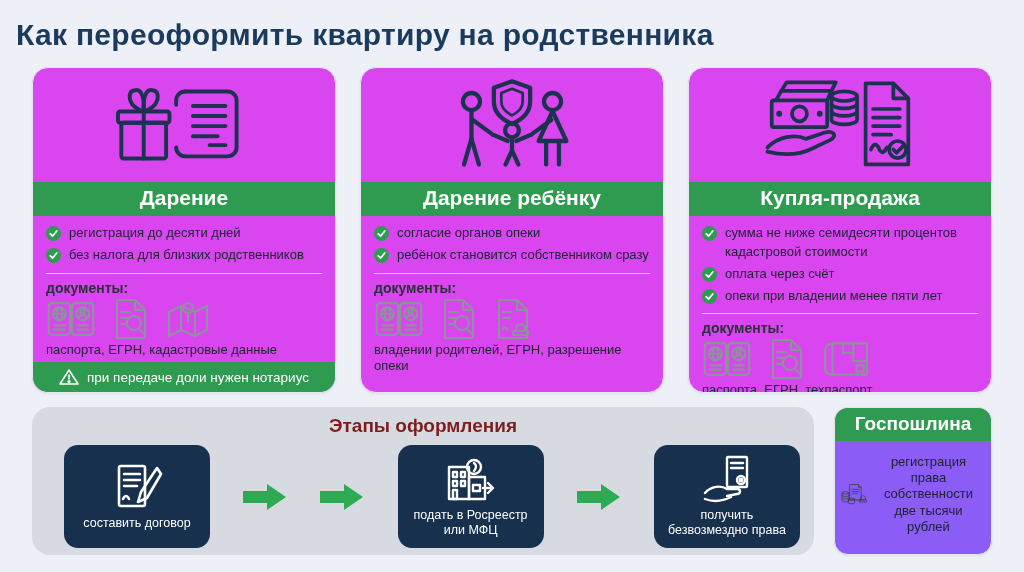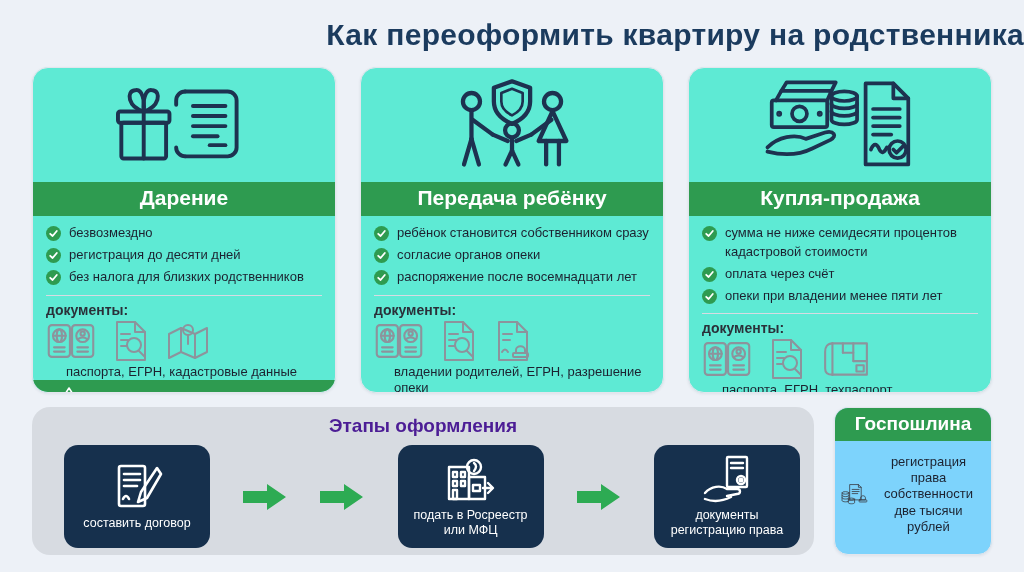--- a/index.html
+++ b/index.html
@@ -4,31 +4,32 @@
 <style>
   * { box-sizing: border-box; margin: 0; padding: 0; }
   html, body { width: 1024px; height: 572px; }
   body {
     background: #edf1f7;
     font-family: "Liberation Sans", "DejaVu Sans", sans-serif;
     overflow: hidden;
   }
   .page-title {
     padding-top: 18px;
-    text-align: right;
+    text-align: left;
     font-size: 30px;
     font-weight: bold;
     color: #1b3b5e;
     letter-spacing: 0.3px;
+    margin-left: 16px;
   }
   .cards-row { display: flex; gap: 24px; margin: 15px 32px 0; }
   .card {
     flex: 1;
     height: 326px;
-    background: #5eead4;
+    background: #d946ef;
     border: 1px solid #e2e6ed;
     border-radius: 16px;
     box-shadow: 0 1px 3px rgba(20,40,70,.08);
     display: flex;
     flex-direction: column;
     overflow: hidden;
   }
   .card-icon { height: 114px; display: flex; align-items: center; justify-content: center; flex: none; }
   .card-header {
     background: #2e9b50;
@@ -39,58 +40,58 @@
     padding: 4px 0 6px;
     flex: none;
   }
   .card-body { padding: 8px 13px 0; flex: 1; display: flex; flex-direction: column; }
   .bullets { list-style: none; }
   .bullets li { display: flex; gap: 8px; align-items: flex-start; font-size: 13px; color: #1c2230; line-height: 1.45; margin-bottom: 3px; }
   .chk { flex: none; margin-top: 2px; }
   .divider { border-top: 1px solid #d7dbe2; margin: 5px 0 6px; }
   .docs-label { font-size: 14px; color: #2a3039; margin-bottom: 3px; font-weight: bold; }
   .docs-icons { display: flex; gap: 16px; align-items: center; height: 40px; }
-  .docs-text { font-size: 13px; color: #1c2230; line-height: 1.25; margin-top: 3px; margin-left: 20px; }
+  .docs-text { font-size: 13px; color: #1c2230; line-height: 1.25; margin-top: 3px; }
   .card-footer {
     margin-top: auto;
     background: #2e9b50;
     color: #ffffff;
     font-size: 13.5px;
     display: flex;
     gap: 8px;
     align-items: center;
     justify-content: center;
     padding: 6px 0;
     flex: none;
   }
   .bottom-row { display: flex; gap: 20px; margin: 14px 32px 0; height: 148px; }
   .stages {
     flex: 1;
     background: #d7dbe1;
     border-radius: 18px;
     padding: 6px 14px 12px;
   }
-  .stages-title { text-align: center; font-weight: bold; font-size: 19px; color: #4c1d95; margin: 2px 0 8px; }
+  .stages-title { text-align: center; font-weight: bold; font-size: 19px; color: #7f1d1d; margin: 2px 0 8px; }
   .steps { display: flex; align-items: center; justify-content: space-between; margin-left: 18px; }
   .step {
     width: 146px;
     height: 103px;
     background: #16304d;
     border-radius: 14px;
     display: flex;
     flex-direction: column;
     align-items: center;
     justify-content: center;
     gap: 5px;
   }
   .step-label { color: #ffffff; font-size: 12.5px; text-align: center; line-height: 1.2; padding: 0 8px; }
   .step-arrow { flex: none; display: flex; align-items: center; }
   .fee {
     width: 158px;
-    background: #7dd3fc;
+    background: #8b5cf6;
     border: 1px solid #e2e6ed;
     border-radius: 14px;
     overflow: hidden;
     display: flex;
     flex-direction: column;
     box-shadow: 0 1px 3px rgba(20,40,70,.08);
   }
   .fee-header { background: #2e9b50; color: #fff; font-weight: bold; font-size: 19px; text-align: center; padding: 5px 0 6px; flex: none; }
   .fee-body { flex: 1; display: flex; flex-direction: row; align-items: center; justify-content: center; padding: 2px 6px 8px; gap: 3px; }
   .fee-text { font-size: 13px; color: #1c2230; text-align: center; line-height: 1.25; }
@@ -117,27 +118,20 @@
         <line x1="73" y1="25" x2="102" y2="25"></line>
         <line x1="73" y1="34" x2="102" y2="34"></line>
         <line x1="73" y1="43" x2="102" y2="43"></line>
         <line x1="73" y1="52" x2="95" y2="52"></line>
         <line x1="88" y1="60" x2="102" y2="60"></line>
       </svg>
     </div>
     <div class="card-header">Дарение</div>
     <div class="card-body">
       <ul class="bullets">
-        <li>
-          <svg class="chk" width="15" height="15" viewBox="0 0 15 15">
-              <circle cx="7.5" cy="7.5" r="7.5" fill="#2e9b50"></circle>
-              <path d="M4.2,7.8 L6.6,10 L10.8,5" stroke="#fff" stroke-width="1.8" fill="none" stroke-linecap="round" stroke-linejoin="round"></path>
-            </svg>
-          <span>безвозмездно</span>
-        </li>
         <li>
           <svg class="chk" width="15" height="15" viewBox="0 0 15 15">
               <circle cx="7.5" cy="7.5" r="7.5" fill="#2e9b50"></circle>
               <path d="M4.2,7.8 L6.6,10 L10.8,5" stroke="#fff" stroke-width="1.8" fill="none" stroke-linecap="round" stroke-linejoin="round"></path>
             </svg>
           <span>регистрация до десяти дней</span>
         </li>
         <li>
           <svg class="chk" width="15" height="15" viewBox="0 0 15 15">
               <circle cx="7.5" cy="7.5" r="7.5" fill="#2e9b50"></circle>
@@ -208,43 +202,36 @@
           <path d="M114,60 v22"></path>
           <path d="M107,40 l-19,14"></path>
         <circle cx="70" cy="50" r="6.5"></circle>
         <path d="M70,57 v12"></path>
           <path d="M70,69 l-6,13"></path>
           <path d="M70,69 l6,13"></path>
         <path d="M66,60 l-14,-6"></path>
           <path d="M74,60 l14,-6"></path>
       </svg>
     </div>
-    <div class="card-header">Передача ребёнку</div>
+    <div class="card-header">Дарение ребёнку</div>
     <div class="card-body">
       <ul class="bullets">
         <li>
           <svg class="chk" width="15" height="15" viewBox="0 0 15 15">
               <circle cx="7.5" cy="7.5" r="7.5" fill="#2e9b50"></circle>
               <path d="M4.2,7.8 L6.6,10 L10.8,5" stroke="#fff" stroke-width="1.8" fill="none" stroke-linecap="round" stroke-linejoin="round"></path>
             </svg>
+          <span>согласие органов опеки</span>
+        </li>
+        <li>
+          <svg class="chk" width="15" height="15" viewBox="0 0 15 15">
+              <circle cx="7.5" cy="7.5" r="7.5" fill="#2e9b50"></circle>
+              <path d="M4.2,7.8 L6.6,10 L10.8,5" stroke="#fff" stroke-width="1.8" fill="none" stroke-linecap="round" stroke-linejoin="round"></path>
+            </svg>
           <span>ребёнок становится собственником сразу</span>
-        </li>
-        <li>
-          <svg class="chk" width="15" height="15" viewBox="0 0 15 15">
-              <circle cx="7.5" cy="7.5" r="7.5" fill="#2e9b50"></circle>
-              <path d="M4.2,7.8 L6.6,10 L10.8,5" stroke="#fff" stroke-width="1.8" fill="none" stroke-linecap="round" stroke-linejoin="round"></path>
-            </svg>
-          <span>согласие органов опеки</span>
-        </li>
-        <li>
-          <svg class="chk" width="15" height="15" viewBox="0 0 15 15">
-              <circle cx="7.5" cy="7.5" r="7.5" fill="#2e9b50"></circle>
-              <path d="M4.2,7.8 L6.6,10 L10.8,5" stroke="#fff" stroke-width="1.8" fill="none" stroke-linecap="round" stroke-linejoin="round"></path>
-            </svg>
-          <span>распоряжение после восемнадцати лет</span>
         </li>
       </ul>
       <div class="divider"></div>
       <div class="docs-label">документы:</div>
       <div class="docs-icons">
         <svg width="50" height="36" viewBox="0 0 46 34" fill="none" stroke="#8d939c" stroke-width="2" stroke-linecap="round" stroke-linejoin="round">
           <rect x="2" y="2" width="20" height="30" rx="3"></rect>
             <rect x="24" y="2" width="20" height="30" rx="3"></rect>
           <circle cx="12" cy="12" r="6"></circle>
             <ellipse cx="12" cy="12" rx="2.5" ry="6"></ellipse>
@@ -429,21 +416,21 @@
       <div class="step">
         <svg width="58" height="48" viewBox="0 0 56 48" fill="none" stroke="#ffffff" stroke-width="2.4" stroke-linecap="round" stroke-linejoin="round">
           <rect x="28" y="2" width="20" height="30" rx="1"></rect>
           <line x1="32" y1="8" x2="44" y2="8"></line>
             <line x1="32" y1="13" x2="44" y2="13"></line>
           <circle cx="42" cy="25" r="4"></circle>
             <circle cx="42" cy="25" r="1.3" fill="#fff"></circle>
           <path d="M6,38 C12,31 22,30 28,34 L38,34 C42,34 42,39 38,39 L28,41"></path>
           <path d="M6,44 C14,47 24,46 32,42"></path>
         </svg>
-        <div class="step-label">документы регистрацию права</div>
+        <div class="step-label">получить безвозмездно права</div>
       </div>
 
     </div>
   </div>
 
   <aside class="fee">
     <div class="fee-header">Госпошлина</div>
     <div class="fee-body">
       <svg width="80" height="62" viewBox="0 0 80 64" fill="none" stroke="#3c424a" stroke-width="2.4" stroke-linecap="round" stroke-linejoin="round">
         <path d="M26,2 h24 l8,8 v36 h-32 z"></path>

